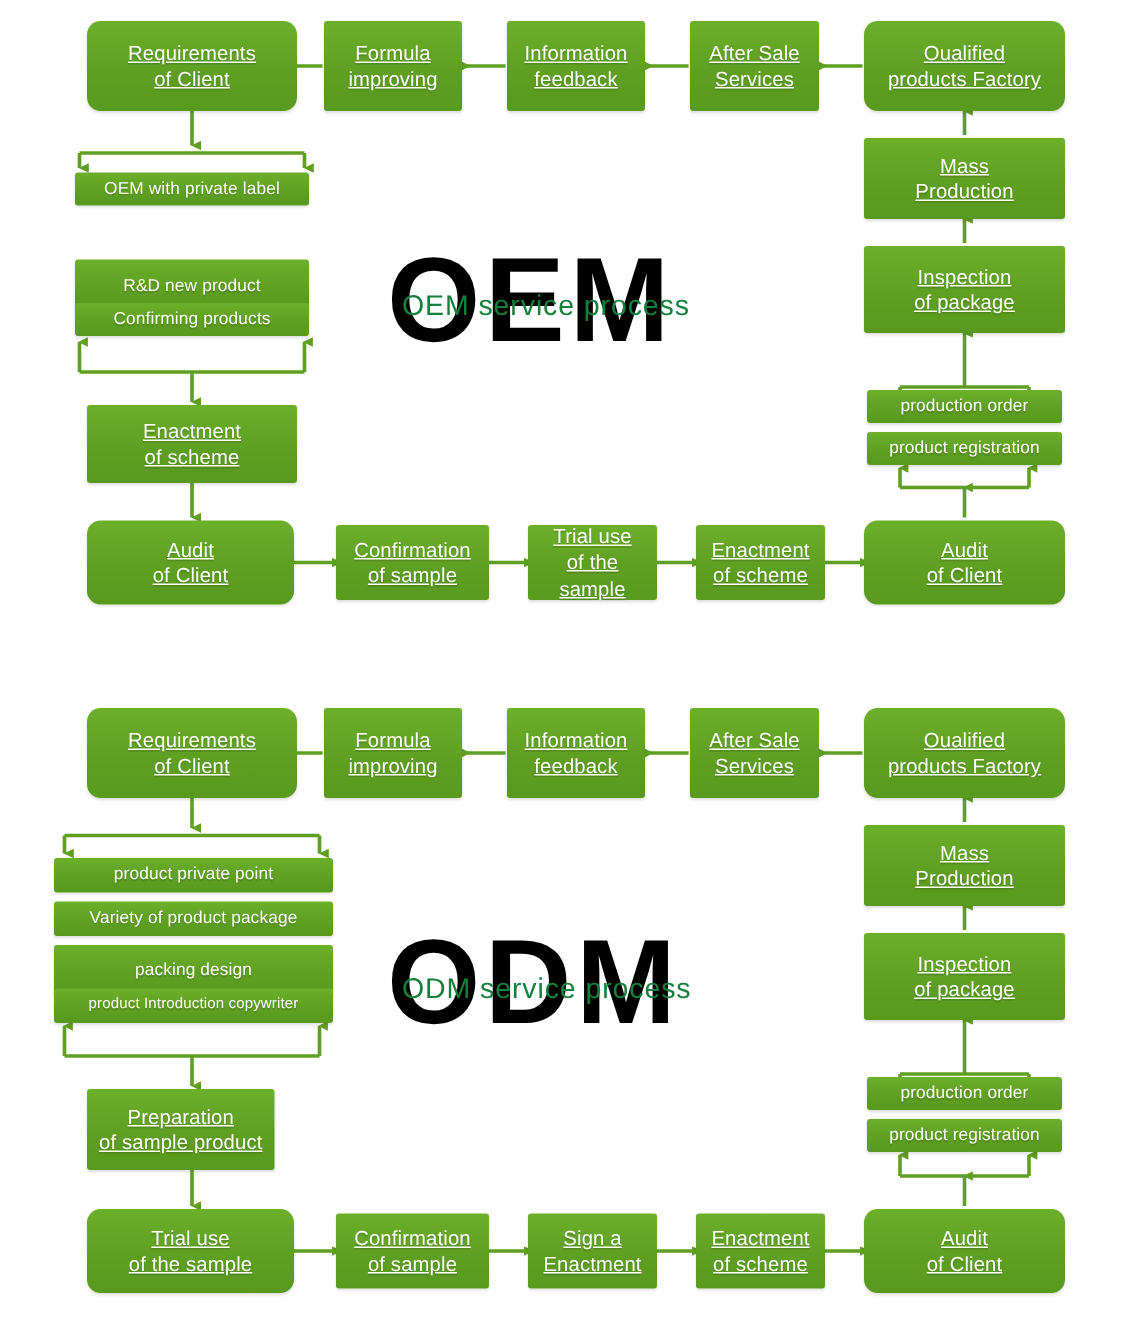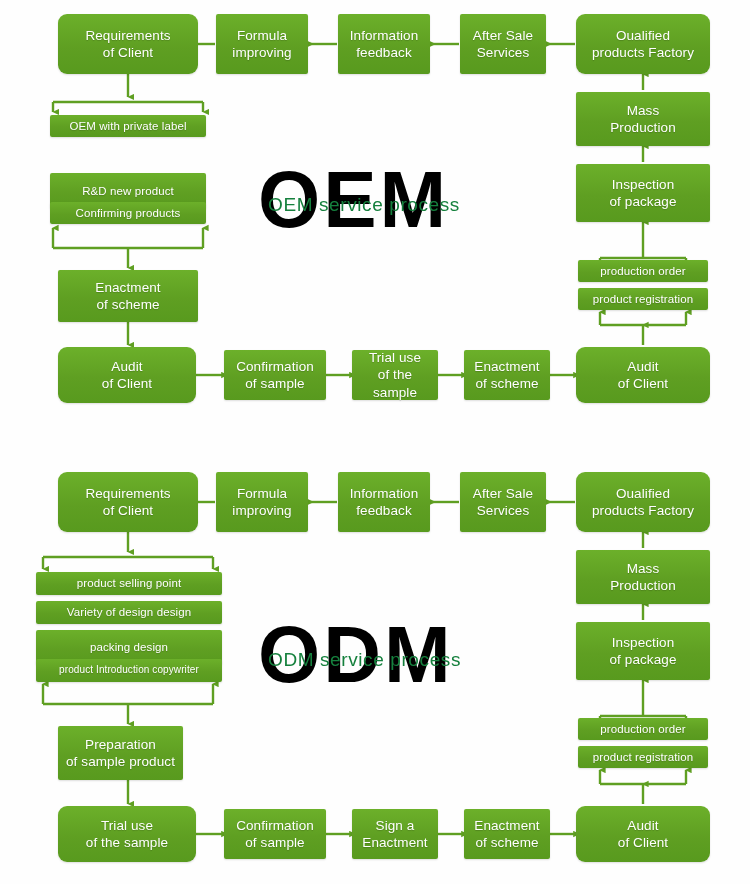--- a/index.html
+++ b/index.html
@@ -31,21 +31,21 @@
     display: flex;
     align-items: center;
     justify-content: center;
     text-align: center;
     line-height: 1.28;
     letter-spacing: .1px;
     text-shadow: 0 1px 1px rgba(0,0,0,.18);
     box-shadow: 0 1px 2px rgba(0,0,0,.13);
     padding: 2px 4px;
   }
-  .node.big   { font-size: 13.5px; border-radius: 2px; }
+  .node.big   { font-size: 13.5px; border-radius: 2px; text-decoration: underline; }
   .node.round { border-radius: 9px; }
   .node.slim  { font-size: 11.5px; border-radius: 2px; }
   .node.slim-sm { font-size: 10px; border-radius: 2px; }
   .node .ln { display: block; }
 
   .watermark {
     position: absolute;
     color: #000000;
     font-size: 80px;
     font-weight: 700;
@@ -282,22 +282,22 @@
           <span class="ln">Services</span>
         </div>
     </div>
     <div class="node big round" style="left:576px; top:20px; width:134px; height:60px;">
       <div>
           <span class="ln">Oualified</span>
           <span class="ln">products Factory</span>
         </div>
     </div>
 
-    <div class="node slim" style="left:36px; top:120px; width:186px; height:23px;">product selling point</div>
-    <div class="node slim" style="left:36px; top:149px; width:186px; height:23px;">Variety of design design</div>
+    <div class="node slim" style="left:36px; top:120px; width:186px; height:23px;">product private point</div>
+    <div class="node slim" style="left:36px; top:149px; width:186px; height:23px;">Variety of product package</div>
     <div class="node slim" style="left:36px; top:178px; width:186px; height:35px;">packing design</div>
     <div class="node slim-sm" style="left:36px; top:207px; width:186px; height:23px;">product Introduction copywriter</div>
 
     <div class="node big" style="left:58px; top:274px; width:125px; height:54px;">
       <div>
           <span class="ln">Preparation</span>
           <span class="ln">of sample product</span>
         </div>
     </div>
 

